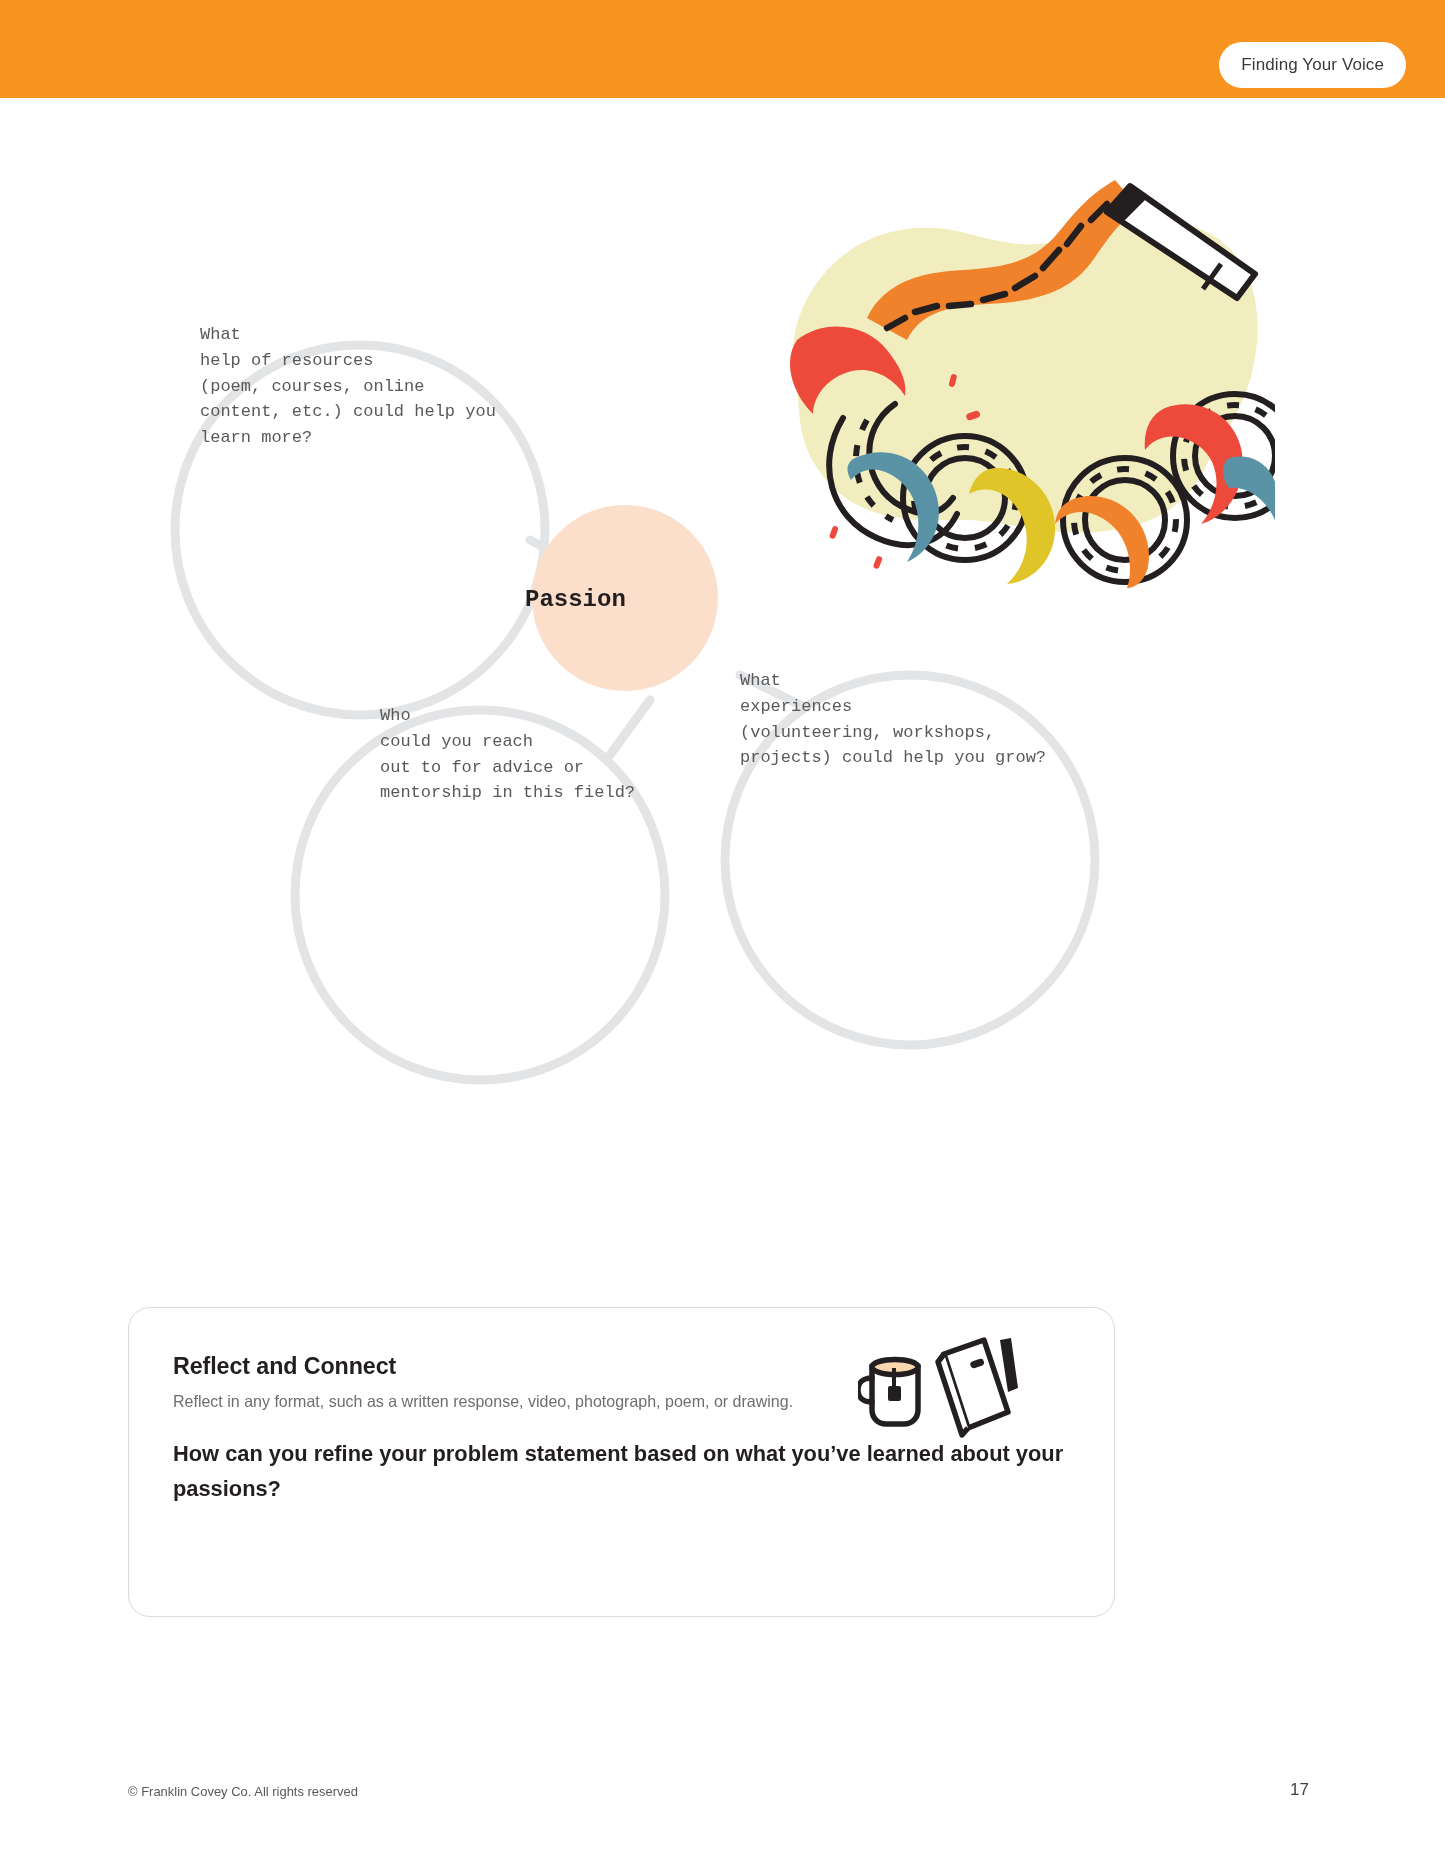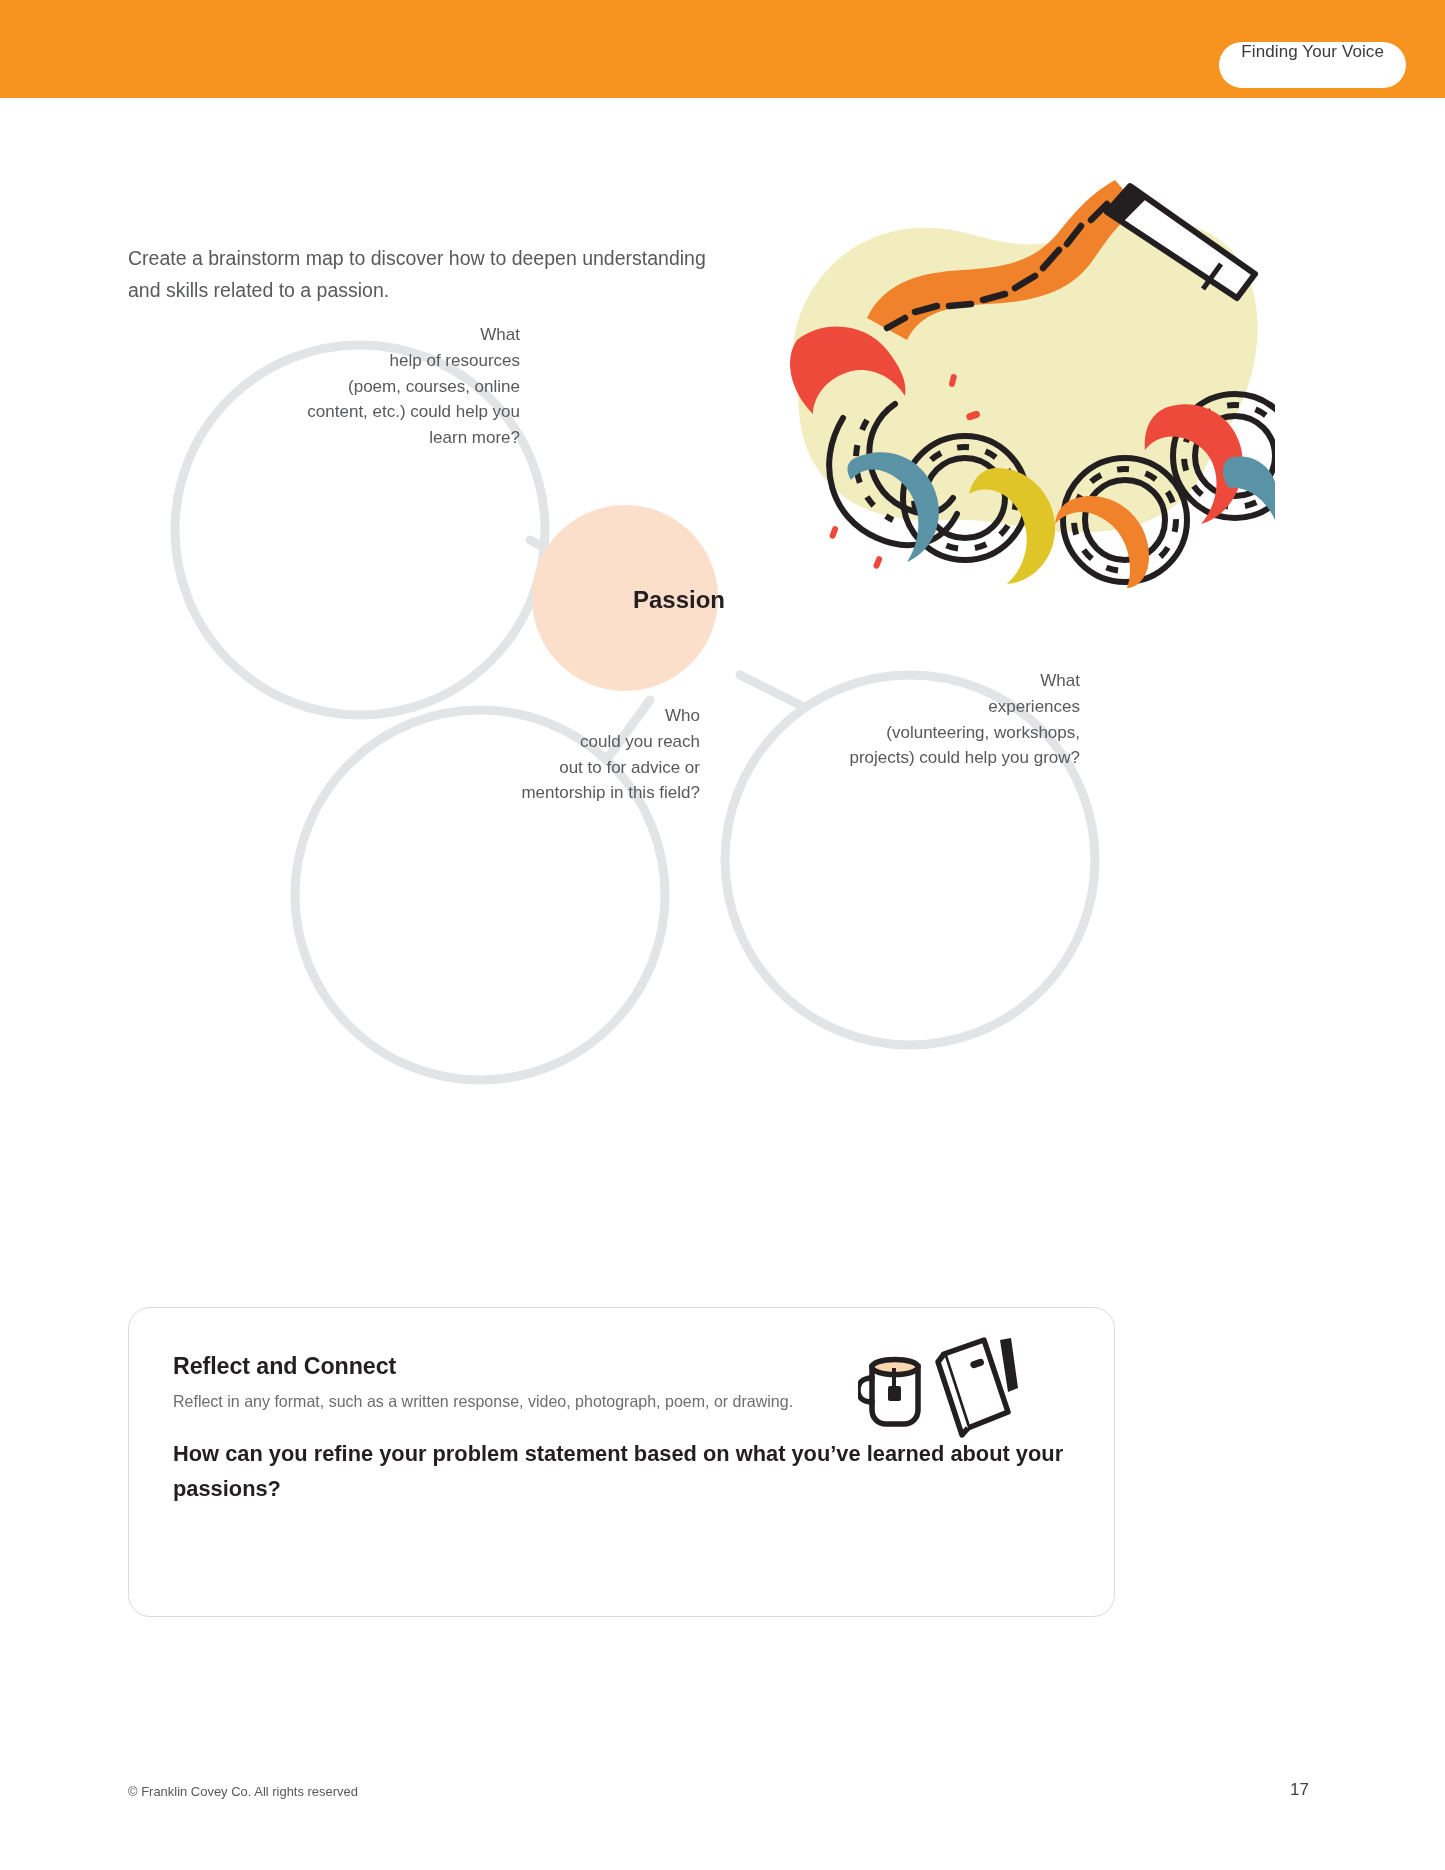--- a/index.html
+++ b/index.html
@@ -29,20 +29,21 @@
   }
   #banner-pill {
     position: absolute;
     right: 39px;
     top: 42px;
     height: 46px;
     min-width: 184px;
     background: #ffffff;
     border-radius: 23px;
     display: flex;
+    align-items: center;
     justify-content: center;
     padding: 0 22px;
     box-sizing: border-box;
   }
   #banner-pill span {
     font-size: 17px;
     color: #3b3b3b;
     letter-spacing: .1px;
     white-space: nowrap;
   }
@@ -108,25 +109,26 @@
   
   #map {
     position: absolute;
     left: 110px;
     top: 285px;
     width: 1020px;
     height: 820px;
   }
   .bubble-label {
     position: absolute;
-    text-align: right;
+    text-align: left;
     font-size: 17px;
     line-height: 1.52;
     color: #58595b;
     pointer-events: none;
+    font-family: Liberation Mono, monospace;
   }
   #label-resources { left: 90px;  top: 37px;  width: 320px; }
   #label-experiences { left: 630px; top: 383px; width: 340px; }
   #label-mentorship { left: 270px; top: 418px; width: 320px; }
   #label-passion {
     left: 415px; top: 297px; width: 200px;
     font-size: 24px; font-weight: bold; color: #231f20;
   }
 
   
@@ -204,21 +206,20 @@
 
 <div id="page">
 
   <div id="banner">
     <div id="banner-pill">
       <span>Finding Your Voice</span>
     </div>
   </div>
 
 
-  <div id="intro-text">Create a brainstorm map to discover how to deepen understanding and skills related to a passion.</div>
 
   <div id="hero-art">
     <svg width="540" height="420" viewBox="0 0 540 420">
 
       <path d="M60,205 C48,150 90,75 165,62 C225,52 252,80 305,76
                C365,71 392,42 450,56 C512,71 530,130 520,190
                C511,243 486,268 470,300 C452,336 420,360 360,364
                C300,368 268,350 215,352 C150,355 108,340 82,300
                C60,266 66,238 60,205 Z" fill="#F2EDBE"></path>
 

